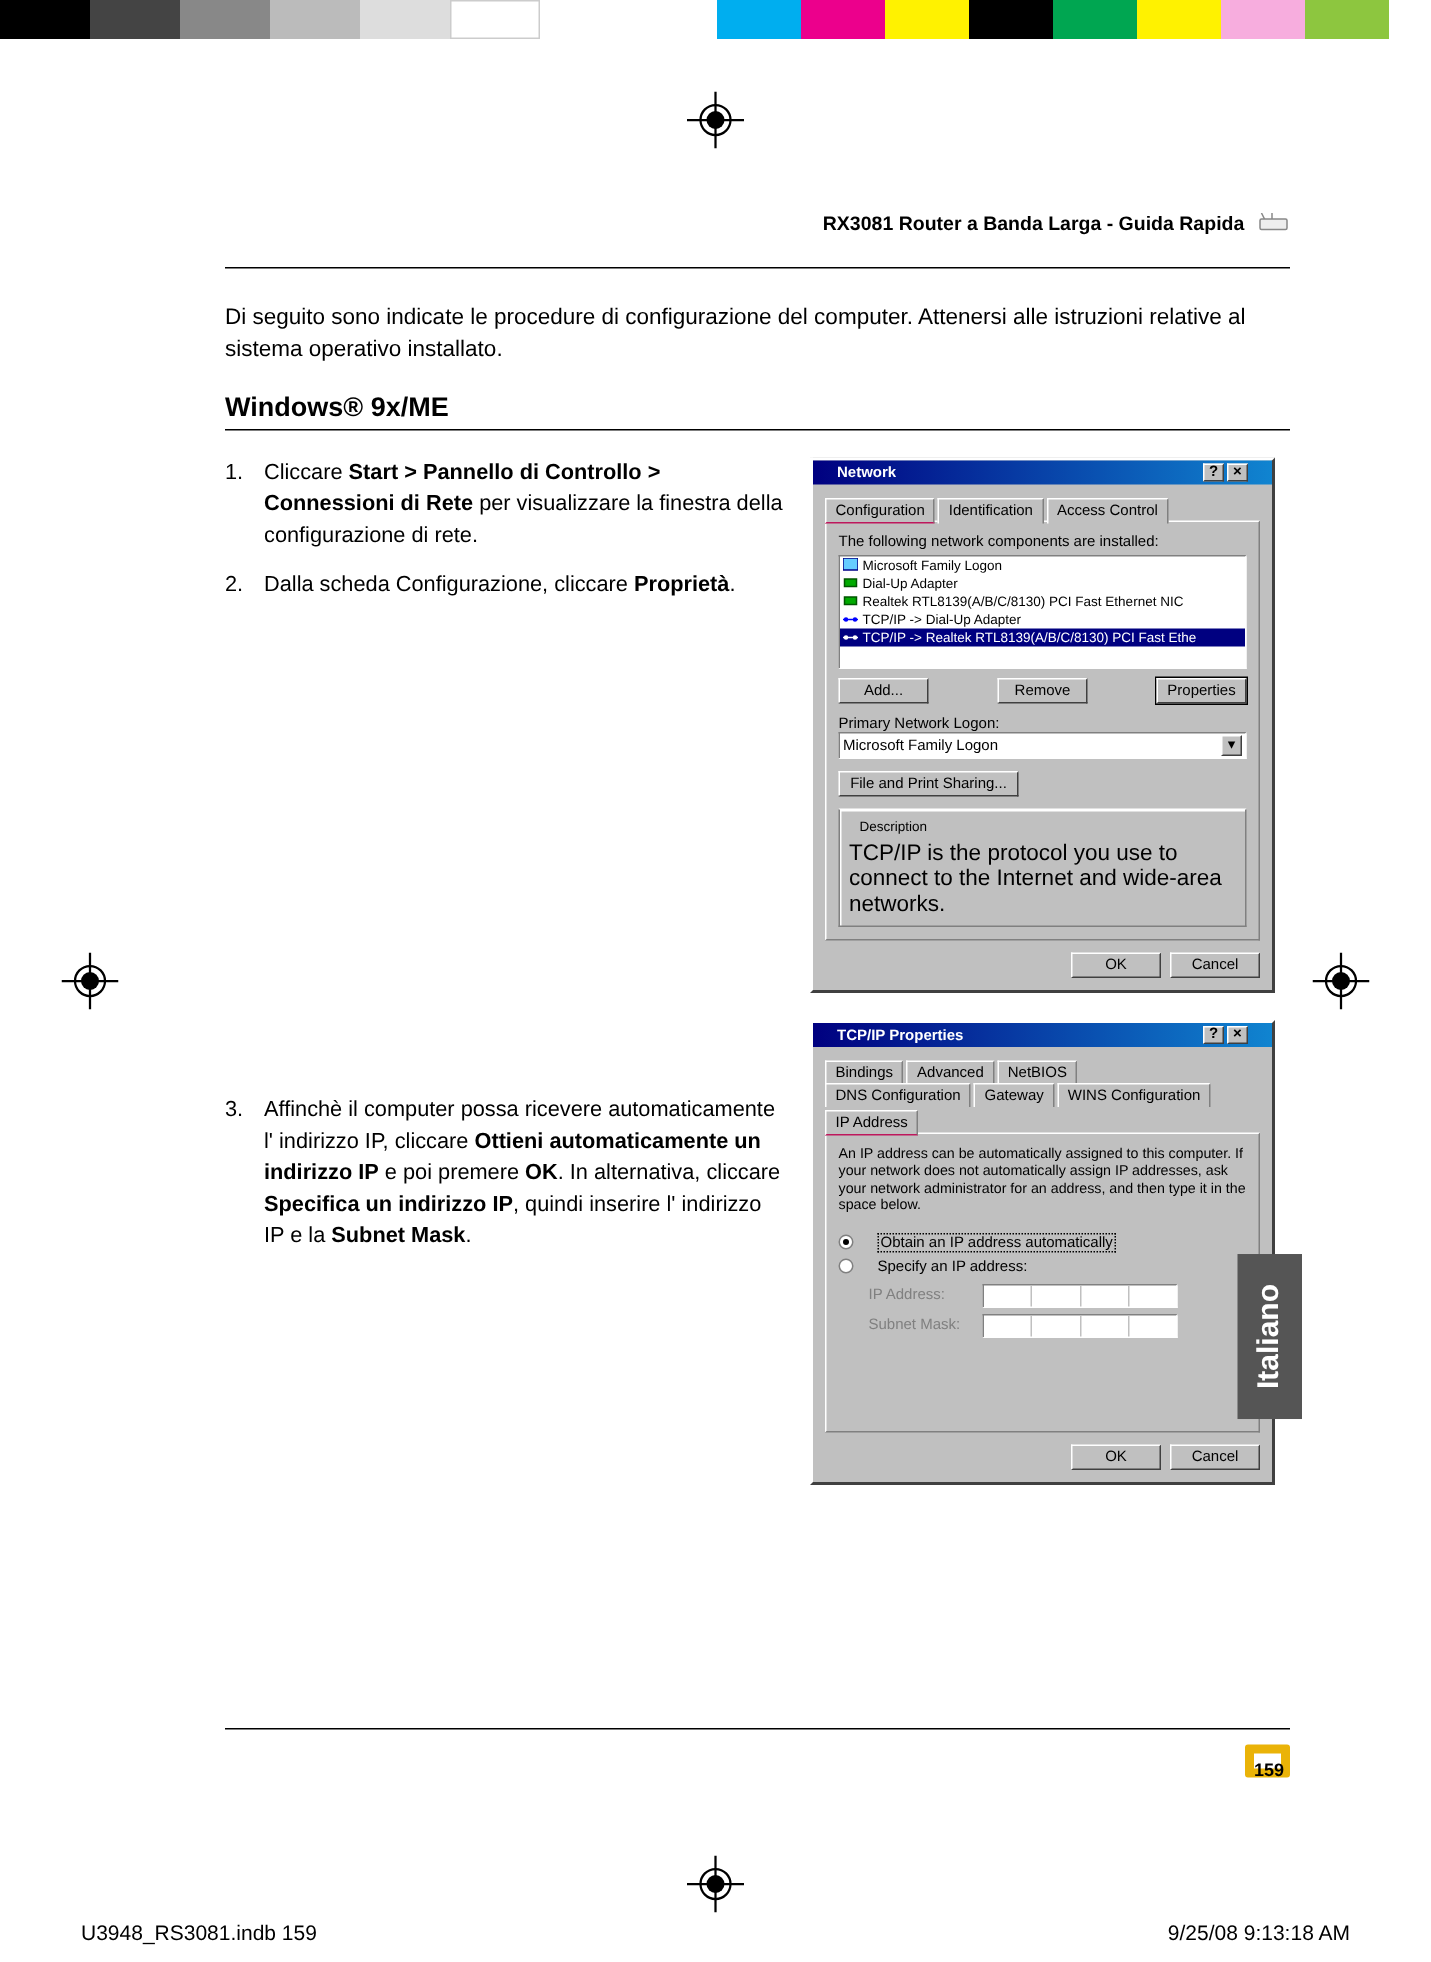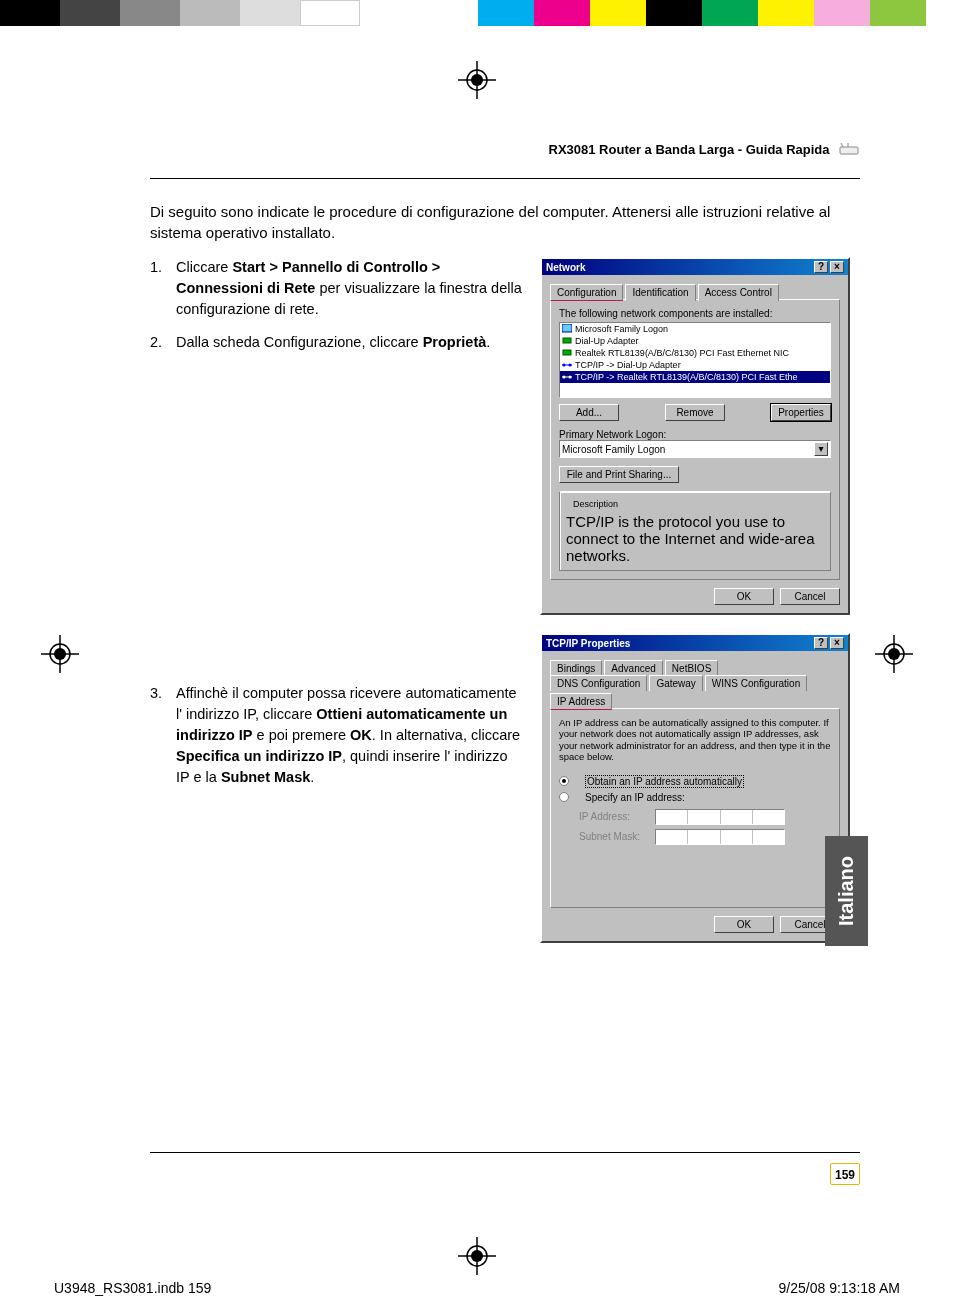--- a/index.html
+++ b/index.html
@@ -61,21 +61,21 @@
   .win9x {
     background: #c0c0c0;
     border-top: 2px solid #fff; border-left: 2px solid #fff;
     border-right: 2px solid #404040; border-bottom: 2px solid #404040;
     font-family: Tahoma, Arial, sans-serif;
     font-size: 10px;
     width: 310px;
   }
   .win9x .titlebar {
     background: linear-gradient(to right, #000080, #1084d0);
-    color: #fff; padding: 2px 4px; font-weight: bold;
+    color: #fff; padding: 2px 16px; font-weight: bold;
     display: flex; justify-content: space-between; align-items: center;
   }
   .win9x .titlebar .btns { display: flex; gap: 2px; }
   .win9x .titlebar .tbbtn {
     background: #c0c0c0; width: 14px; height: 12px;
     border-top: 1px solid #fff; border-left: 1px solid #fff;
     border-right: 1px solid #404040; border-bottom: 1px solid #404040;
     text-align: center; color: #000; line-height: 10px;
   }
   .win9x .content { padding: 8px; }
@@ -135,21 +135,21 @@
     position: absolute; right: 86px; top: 836px;
     background: #555; color: #fff; font-size: 20px; font-weight: bold;
     padding: 20px 10px 20px 10px; writing-mode: vertical-rl; transform: rotate(180deg);
     border-radius: 0 0 0 0;
   }
   .page-footer {
     position: absolute; left: 150px; width: 710px; top: 1152px;
   }
   .page-footer .line { border-top: 1px solid #000; margin-bottom: 10px; }
   .page-num-box {
-    float: right; width: 30px; height: 22px; border: 1px solid #eab308;
+    float: right; width: 30px; height: 22px; border: 6px solid #eab308;
     text-align: center; font-size: 12px; font-weight: bold; line-height: 22px;
     border-radius: 2px;
   }
   .print-footer {
     position: absolute; bottom: 12px; left: 54px; right: 54px;
     display: flex; justify-content: space-between; font-size: 14px;
   }
 </style>
 </head>
 <body>
@@ -213,20 +213,21 @@
           <rect x="2" y="4" width="18" height="7" rx="1" fill="#eee" stroke="#888"></rect>
           <line x1="5" y1="4" x2="3" y2="0" stroke="#888"></line>
           <line x1="10" y1="4" x2="10" y2="0" stroke="#888"></line>
         </svg>
     </span>
   </div>
 
 
   <p class="body-text">Di seguito sono indicate le procedure di configurazione del computer. Attenersi alle istruzioni relative al sistema operativo installato.</p>
 
+  <div class="sub-heading">Windows® 9x/ME</div>
 
   <div class="row">
     <div class="col-text">
       <ol class="steps">
         <li>
           <span class="num">1.</span>
           <span class="txt">
             <span>Cliccare </span><b>Start &gt; Pannello di Controllo &gt; Connessioni di Rete</b><span> per visualizzare la finestra della configurazione di rete.</span>
           </span>
         </li>

